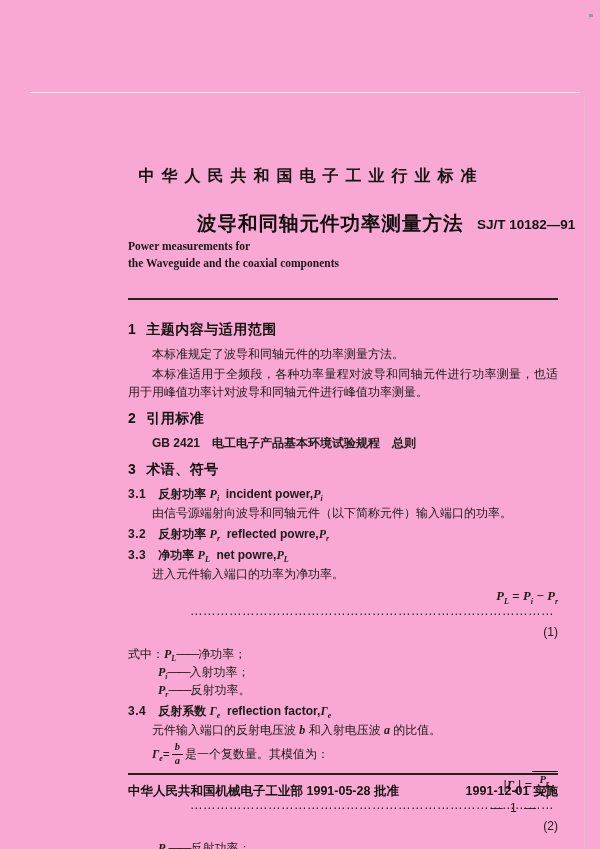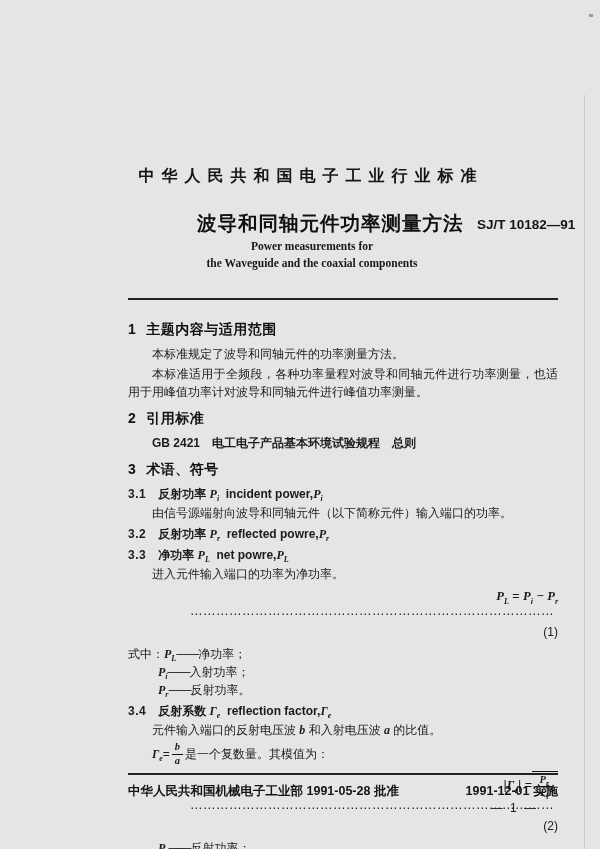--- a/index.html
+++ b/index.html
@@ -6,21 +6,21 @@
   body{
     width:600px;height:849px;
     background:#ffffff;
     font-family:"Liberation Sans","DejaVu Sans",sans-serif;
     color:#1b1b1b;
     position:relative;
     overflow:hidden;
   }
   .page{
     position:absolute;inset:0;
-    background:#e5e5e5;
+    background:#f9a8d4;
   }
   
   .edge-right{position:absolute;top:95px;bottom:0;left:584px;width:1px;background:#c9c9c6;}
   .edge-top{position:absolute;top:92px;left:30px;right:20px;height:1px;background:#eceae7;}
   .speck{position:absolute;top:14px;left:589px;width:4px;height:3px;background:#9a9a97;}
 
   
   .std-name{
     position:absolute;top:166px;left:128px;width:366px;
     text-align:center;font-size:16px;font-weight:bold;
@@ -28,21 +28,21 @@
   }
   .title-zh{
     position:absolute;top:210px;left:197px;
     font-size:19.5px;font-weight:bold;letter-spacing:1px;color:#101010;white-space:nowrap;
   }
   .std-number{
     position:absolute;top:217px;left:477px;
     font-size:13.5px;font-weight:bold;color:#141414;white-space:nowrap;
   }
   .title-en{
-    position:absolute;left:128px;width:368px;text-align:center;
+    position:absolute;left:128px;width:368px;
     font-family:"Liberation Serif","DejaVu Serif",serif;
     font-size:11.5px;font-weight:bold;color:#171717;
   }
   .title-en.l1{top:240px;}
   .title-en.l2{top:257px;}
 
   .rule-top{position:absolute;top:298px;left:128px;width:430px;height:2px;background:#222;}
 
   
   .body{

